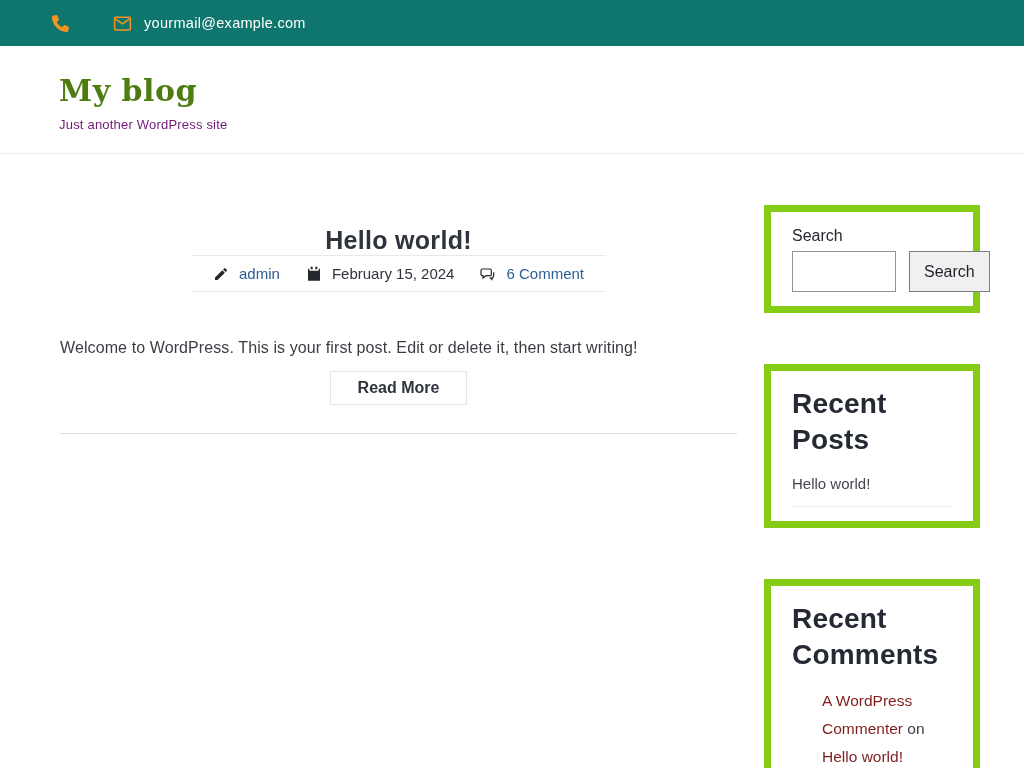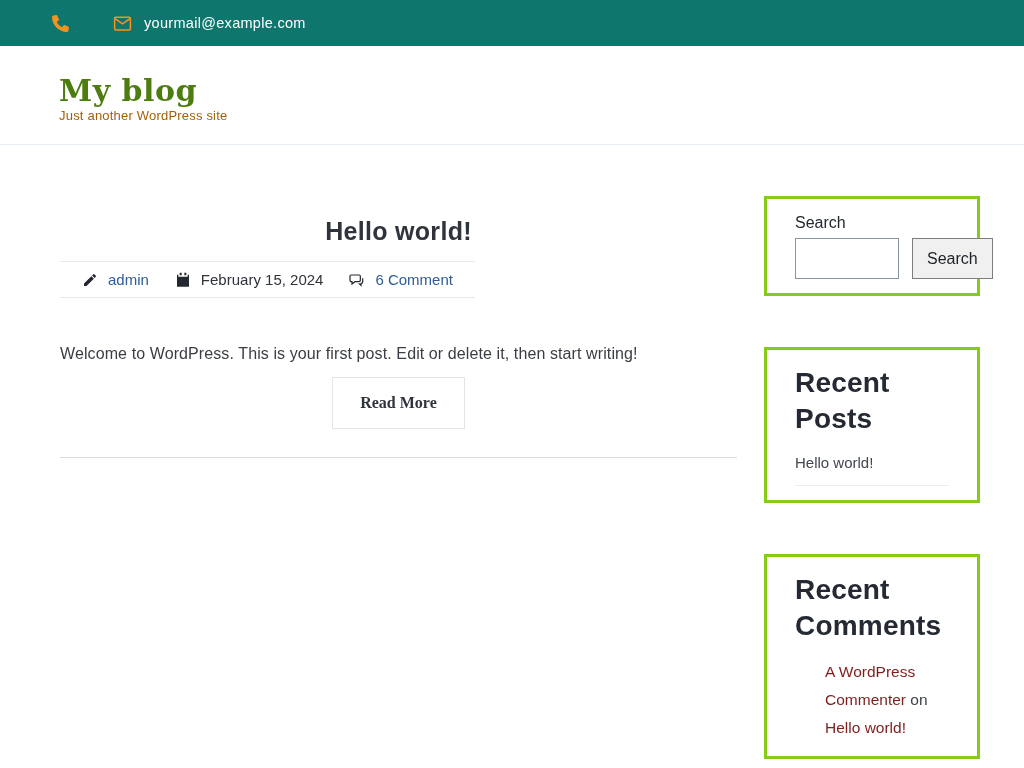--- a/index.html
+++ b/index.html
@@ -14,47 +14,47 @@
   .mail-ic { margin-left:44px; }
   .mail-ic svg { width:19px; height:15px; stroke:#f5941d; fill:none; stroke-width:2; }
   .topbar-email { color:#ffffff; font-size:14.5px; margin-left:12px;
                   letter-spacing:.3px; text-decoration:none; cursor:pointer; }
 
   
   .site-header { background:#ffffff; padding:27px 0 21px 59px;
                  border-bottom:1px solid #e6eef3; }
   .site-title { font-family:"DejaVu Serif", serif; font-weight:700;
                 font-size:30px; color:#4d7c0f; letter-spacing:.5px; cursor:pointer; }
-  .site-tagline { font-size:13px; color:#a16207; letter-spacing:.2px; }
+  .site-tagline { margin-top:9px; font-size:13px; color:#701a75; letter-spacing:.2px; }
 
   
   .page { display:flex; padding:51px 44px 0 60px; }
   .main-col { width:677px; }
   .sidebar { width:216px; margin-left:27px; }
 
   
   .post-title { text-align:center; font-size:25px; font-weight:700;
                 color:#2f333b; letter-spacing:.3px; margin-top:21px; }
-  .post-meta-wrap { text-align:left; margin-top:15px; }
+  .post-meta-wrap { text-align:center; margin-top:0; }
   .post-meta { display:inline-flex; align-items:center; gap:10px;
                border-top:1px solid #e9e9e9; border-bottom:1px solid #e9e9e9;
                padding:9px 22px; font-size:15px; color:#2f333b; }
   .post-meta svg { width:16px; height:16px; fill:#23272e; display:block; }
   .post-meta .stroke-ic svg { fill:none; stroke:#23272e; stroke-width:1.8; }
   .meta-link { color:#2d5c97; text-decoration:none; cursor:pointer; }
   .meta-sep { width:6px; }
   .post-excerpt { margin-top:47px; font-size:16px; color:#3a3e44; letter-spacing:.1px; }
   .read-more-wrap { text-align:center; margin-top:14px; }
   .read-more { display:inline-block; background:#ffffff; border:1px solid #e4e4e4;
-               padding:16px 27px; font-size:16px; font-weight:700; color:#2f333b;
-               cursor:pointer; font-family:Liberation Serif, serif; }
+               padding:7px 27px; font-size:16px; font-weight:700; color:#2f333b;
+               cursor:pointer; font-family:Liberation Sans, sans-serif; }
   .post-rule { border:none; border-top:1px solid #dcdcdc; margin-top:28px; }
 
   
-  .widget { background:#ffffff; border:3px solid #84cc16; padding:15px 28px 14px; }
+  .widget { background:#ffffff; border:7px solid #84cc16; padding:15px 21px 14px; }
   .widget + .widget { margin-top:51px; }
   .search-label { font-size:16px; color:#23272e; }
   .search-row { display:flex; align-items:center; margin-top:6px; gap:13px; }
   .search-input { width:104px; height:41px; border:1px solid #8a959d; background:#fff;
                   font-size:15px; padding:0 8px; outline:none; }
   .search-btn { height:41px; padding:0 14px; background:#f0f0f0; border:1px solid #7d7d7d;
                 font-size:16px; color:#1d2129; cursor:pointer;
                 font-family:"Liberation Sans", sans-serif; }
   .widget-title { font-size:28px; font-weight:700; color:#242933; line-height:1.3;
                   letter-spacing:.2px; }

